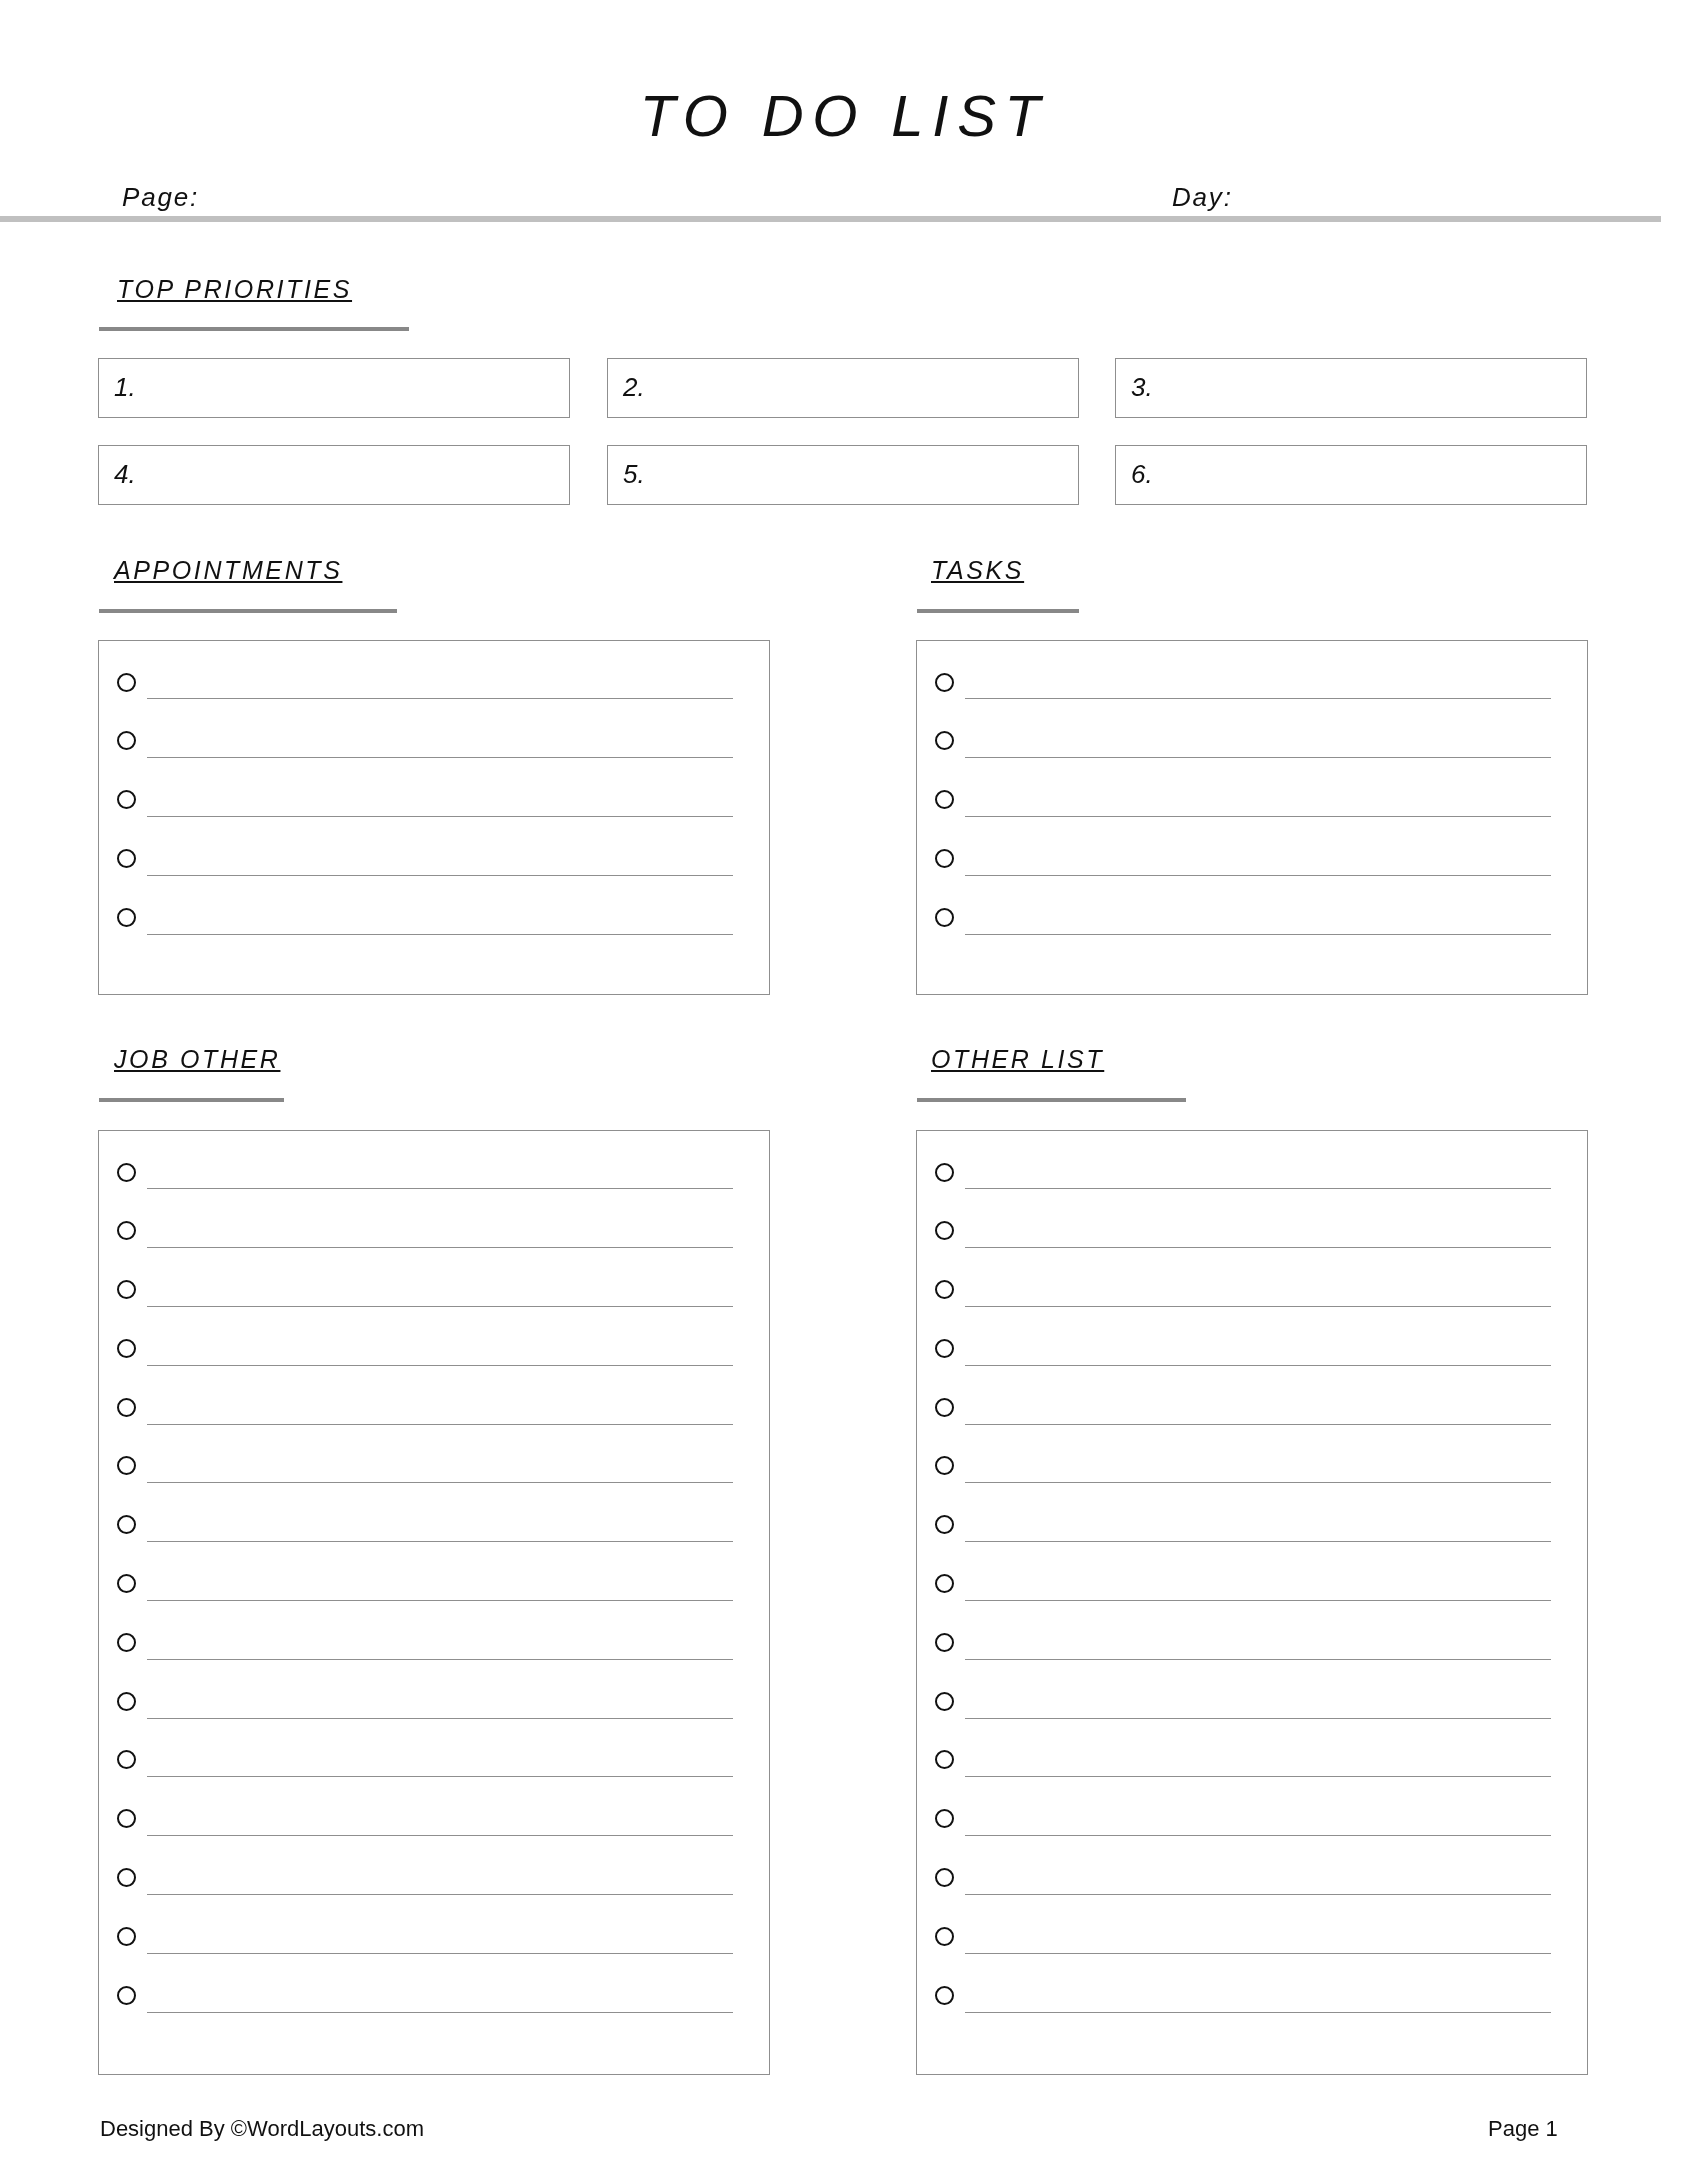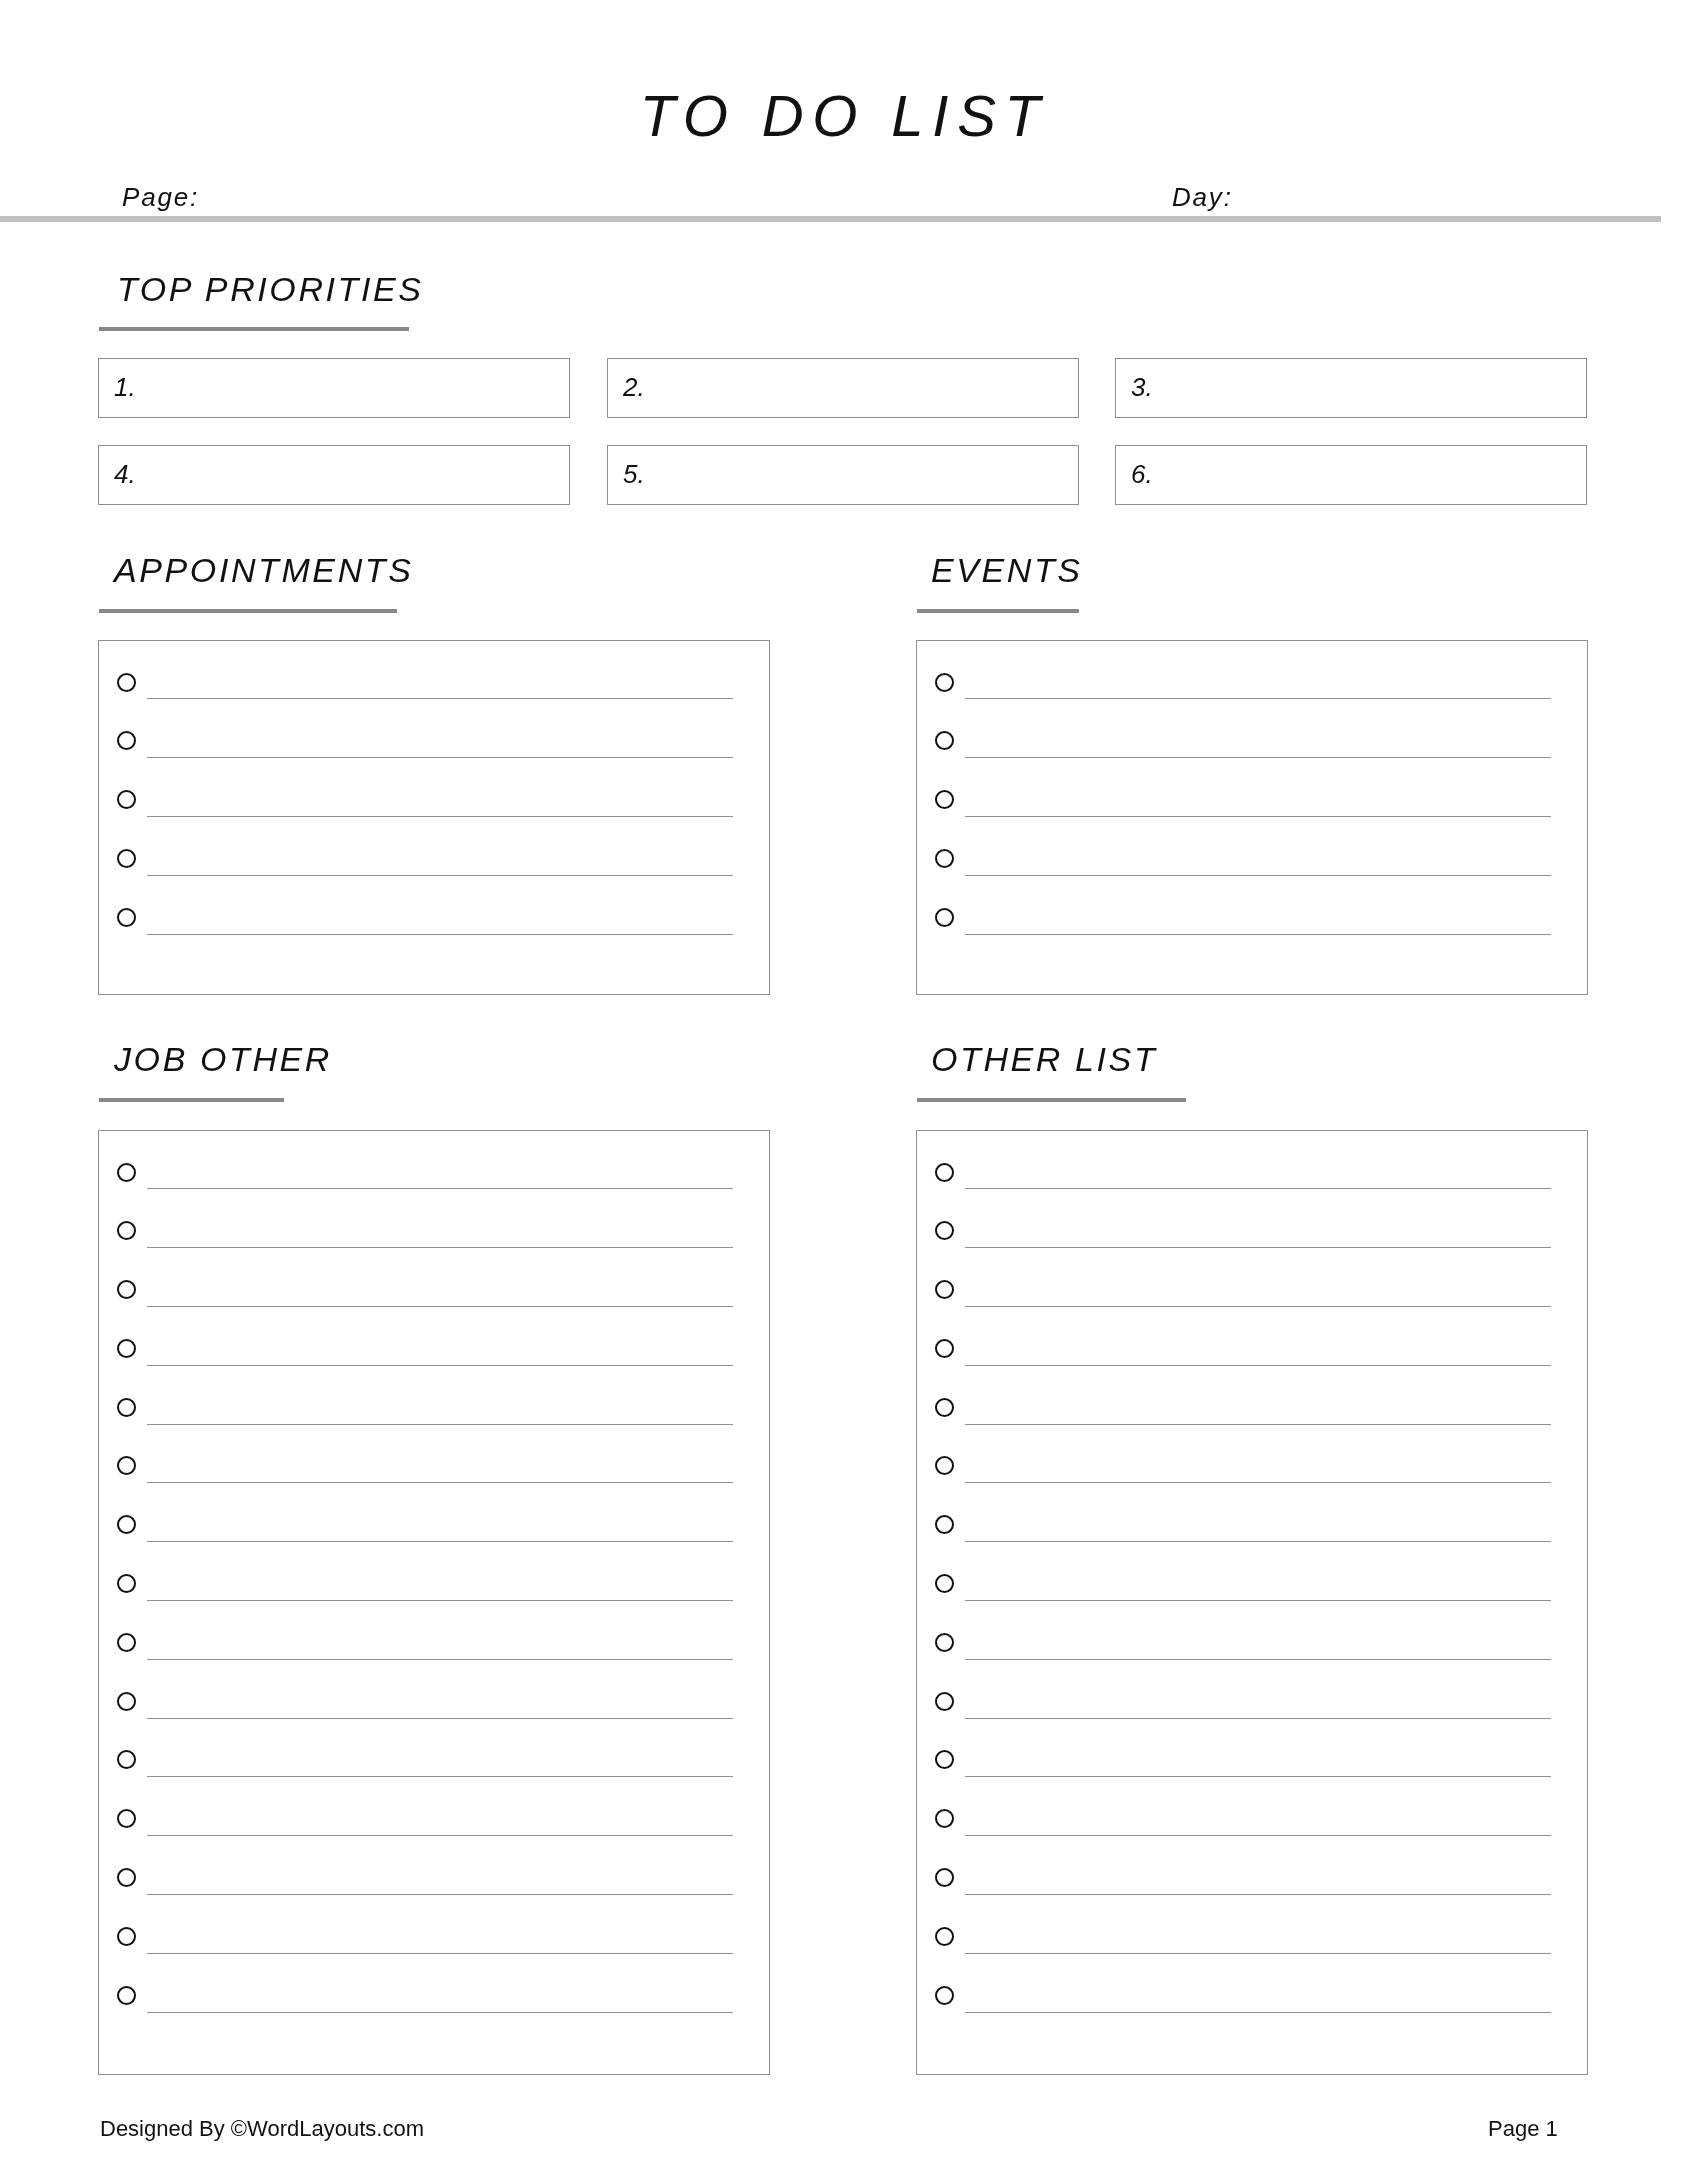--- a/index.html
+++ b/index.html
@@ -2,21 +2,21 @@
 <html style="font-size:14px"><head>
 <meta charset="utf-8">
 <style>
   html, body { margin: 0; padding: 0; background: #ffffff; }
   body { width: 1685px; height: 2181px; position: relative; overflow: hidden; font-family: "DejaVu Sans", sans-serif; color: #111; }
   .abs { position: absolute; }
   .hand { font-family: "Liberation Sans", sans-serif; font-style: italic; color: #111; white-space: nowrap; }
   .title { left: 0; width: 1685px; top: 81px; text-align: center; font-size: 58px; letter-spacing: 8.8px; line-height: 70px; padding-left: 3.5px; box-sizing: border-box; }
   .meta-label { font-size: 26px; letter-spacing: 1.8px; line-height: 32px; top: 181px; }
   .rule-top { left: 0; top: 216px; width: 1661px; height: 6.1px; background: #c0c0c0; }
-  .section-heading { font-size: 34px; letter-spacing: 2.6px; line-height: 35px; }
+  .section-heading { font-size: 25px; letter-spacing: 2.6px; line-height: 35px; text-decoration: underline; }
   .heading-underline { height: 4.4px; background: #888888; }
   .priority-box { border: 1.8px solid #8f8f8f; box-sizing: border-box; width: 472px; height: 60px; }
   .priority-num { position: absolute; left: 15px; top: 12.3px; font-size: 26px; line-height: 32px; }
   .list-box { border: 1.8px solid #8f8f8f; box-sizing: border-box; }
   .check-row { position: absolute; left: 0; right: 0; height: 59px; }
   .circle { position: absolute; left: 18.4px; width: 15px; height: 15px; border: 2.6px solid #111; border-radius: 50%; }
   .write-line { position: absolute; left: 48px; right: 36px; height: 0; border-top: 1.8px solid #8f8f8f; }
   .footer { font-family: "Liberation Sans", sans-serif; font-size: 22px; line-height: 26px; color: #111; top: 2116px; }
 </style>
 </head>
@@ -69,21 +69,21 @@
     <div class="check-row" style="top: 189px;">
       <span class="circle" style="top: 19.3px;"></span>
       <span class="write-line" style="top: 45px;"></span>
     </div>
     <div class="check-row" style="top: 248px;">
       <span class="circle" style="top: 19.3px;"></span>
       <span class="write-line" style="top: 45px;"></span>
     </div>
   </div>
 
-<div class="abs hand section-heading" style="left:931px; top:553px;">EVENTS</div>
+<div class="abs hand section-heading" style="left:931px; top:553px;">TASKS</div>
 <div class="abs heading-underline" style="left:917px; top:609px; width:162px;"></div>
 <div class="abs list-box" style="left:916px; top:640px; width:672px; height:355px;">
     <div class="check-row" style="top: 12.3px;">
       <span class="circle" style="top: 19.3px;"></span>
       <span class="write-line" style="top: 45px;"></span>
     </div>
     <div class="check-row" style="top: 71px;">
       <span class="circle" style="top: 19.3px;"></span>
       <span class="write-line" style="top: 45px;"></span>
     </div>

